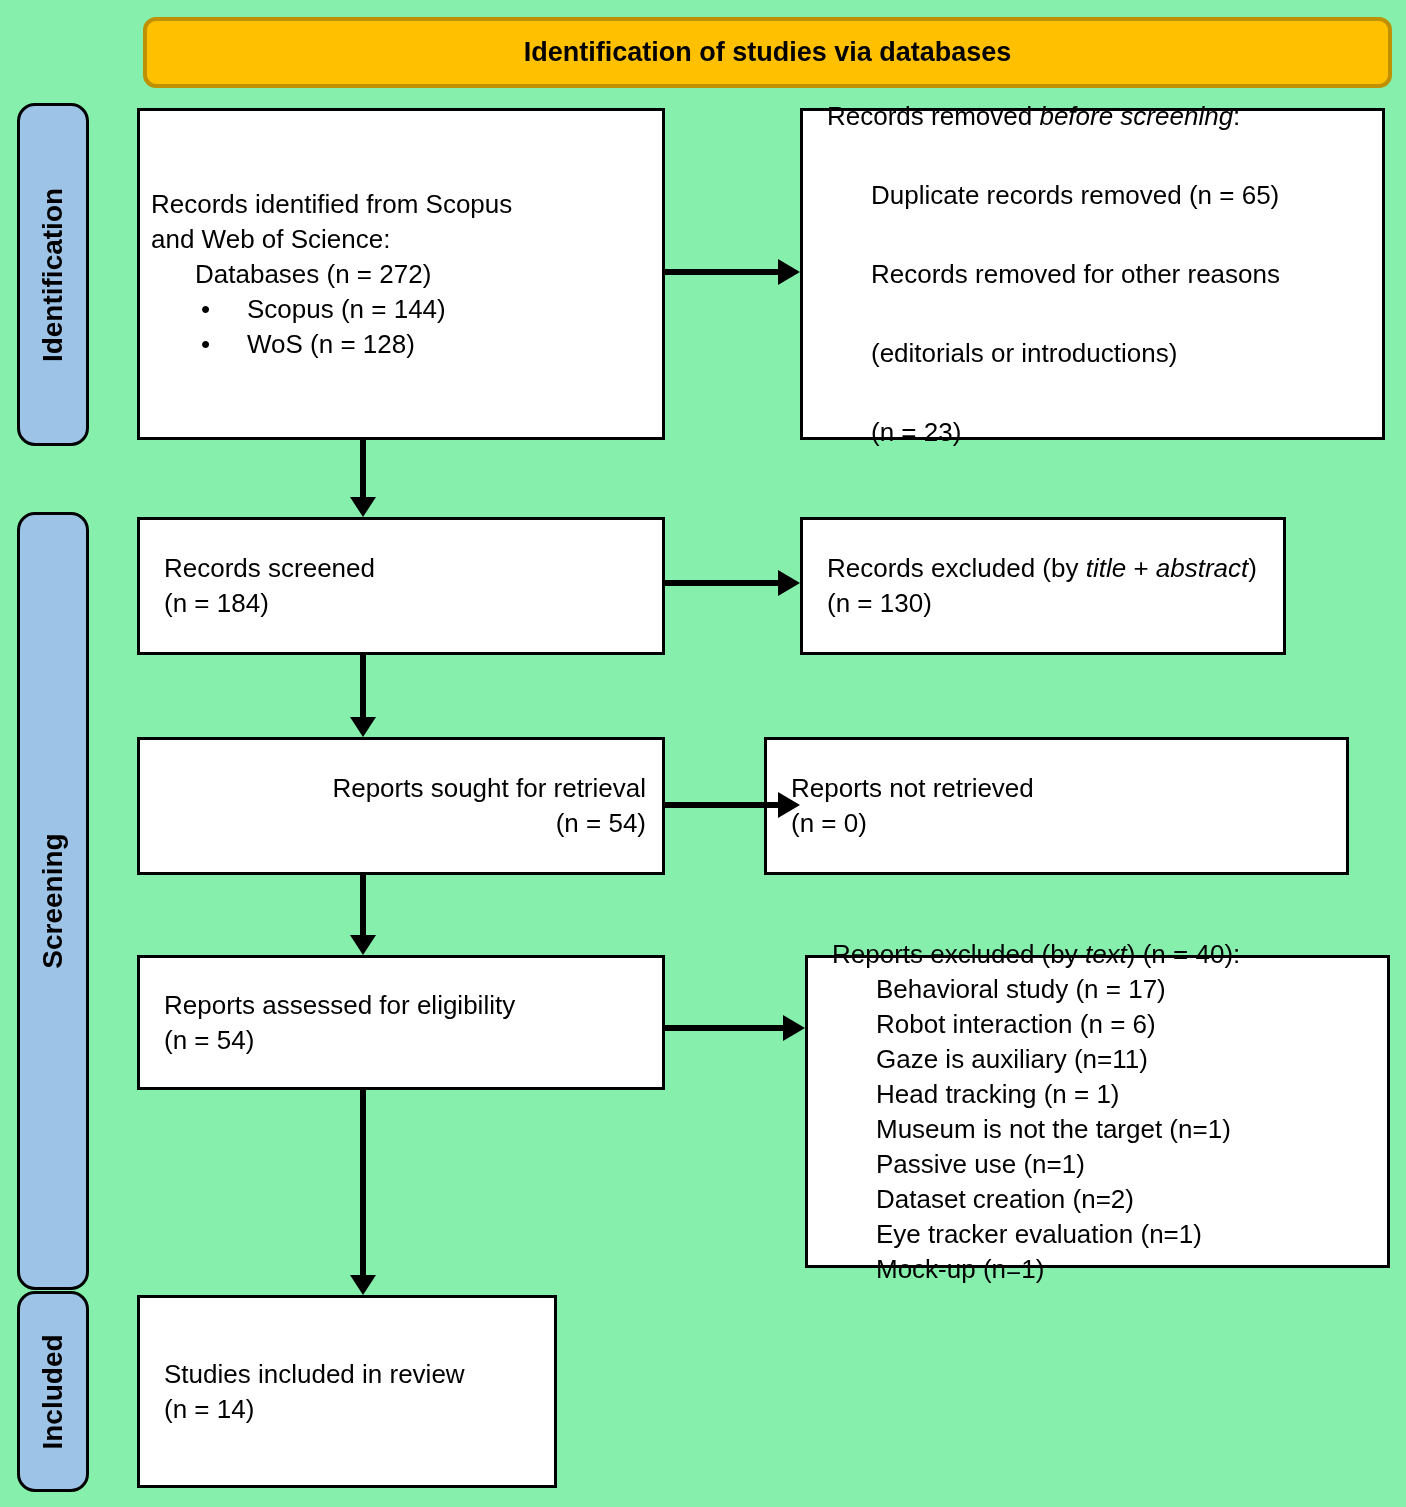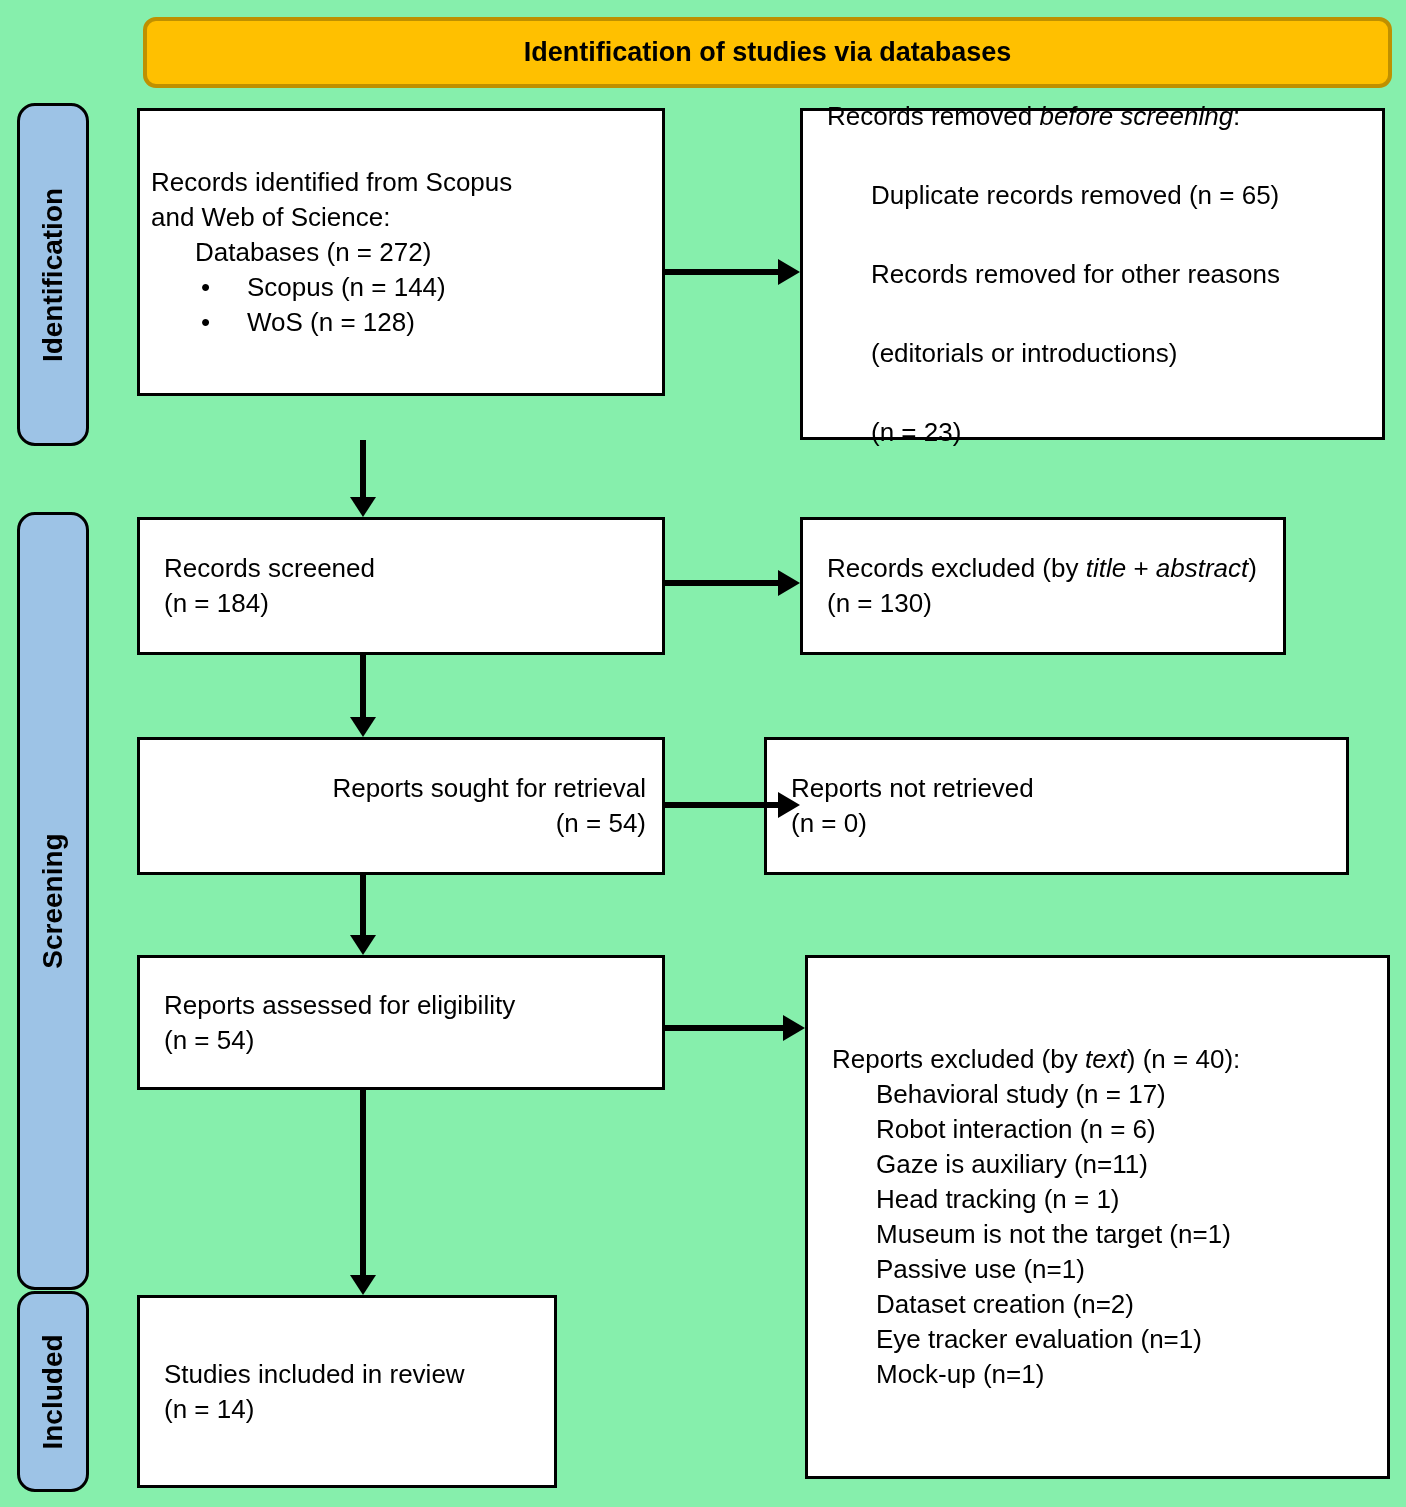--- a/index.html
+++ b/index.html
@@ -34,28 +34,28 @@
   #stage-included       { top:1291px; height:201px; }
 
   
   .box {
     position:absolute; background:#fff;
     border:3px solid var(--box-border,#000000);
     display:flex; flex-direction:column; justify-content:center;
     font-size:26px; line-height:35px;
     padding:10px 16px 10px 24px;
   }
-  #box-records-identified   { left:137px; top:108px;  width:528px; height:288px;padding-left:11px; }
+  #box-records-identified   { left:137px; top:108px;  width:528px; height:332px;padding-left:11px; }
   #box-records-removed      { left:800px; top:108px;  width:585px; height:332px;gap:44px; }
   #box-records-screened     { left:137px; top:517px;  width:528px; height:138px; }
   #box-records-excluded     { left:800px; top:517px;  width:486px; height:138px; }
   #box-reports-sought       { left:137px; top:737px;  width:528px; height:138px;align-items:flex-end; }
   #box-reports-not-retrieved{ left:764px; top:737px;  width:585px; height:138px; }
   #box-reports-assessed     { left:137px; top:955px;  width:528px; height:135px; }
-  #box-reports-excluded-text{ left:805px; top:955px;  width:585px; height:524px; }
+  #box-reports-excluded-text{ left:805px; top:955px;  width:585px; height:313px; }
   #box-studies-included     { left:137px; top:1295px; width:420px; height:193px; }
 
   .indent1 { margin-left:44px; }
   .bullet-row { margin-left:50px; display:flex; }
   .bullet-row .glyph { width:46px; flex:0 0 46px; }
 
   
   .varrow { position:absolute; width:26px; }
   .varrow .stem { position:absolute; left:10px; top:0; bottom:16px; width:6px; background:var(--arrow,#000); }
   .varrow .head { position:absolute; left:0; bottom:0; width:0; height:0;

